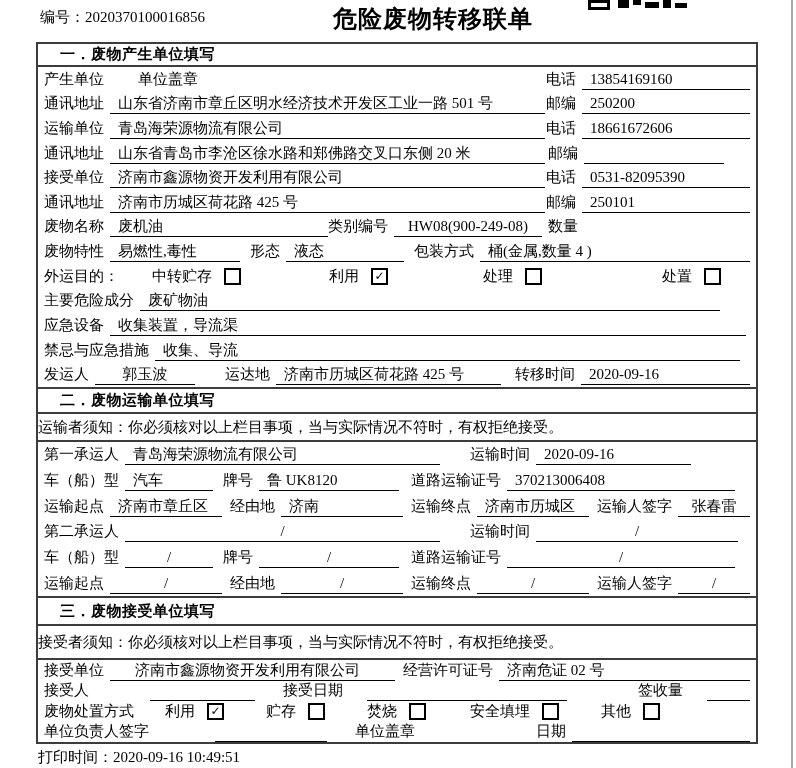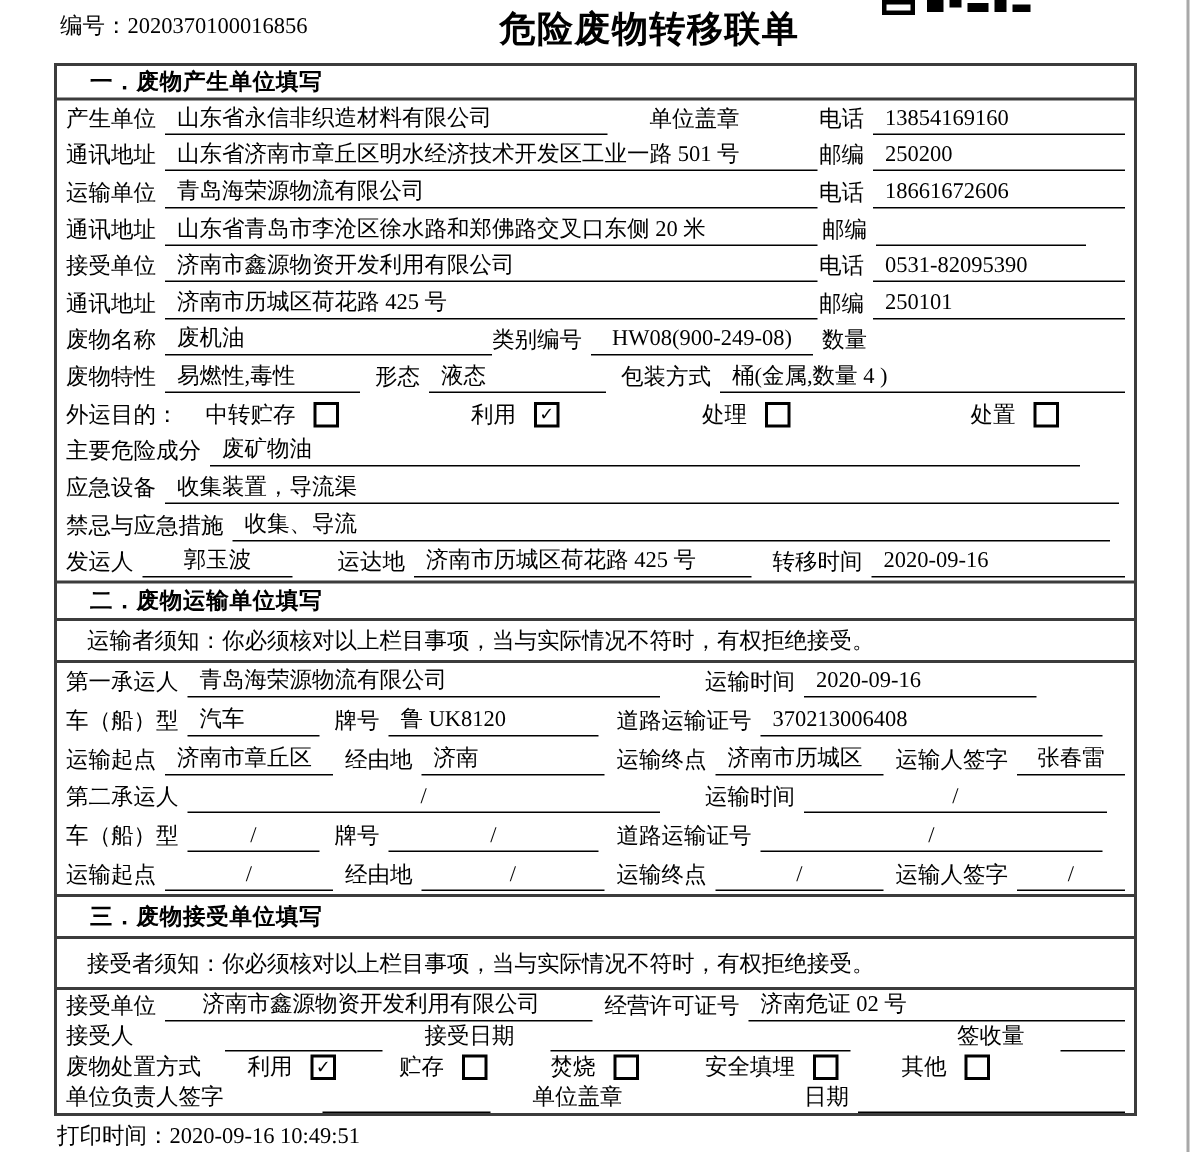--- a/index.html
+++ b/index.html
@@ -18,21 +18,21 @@
   .formtable{
     position:absolute;left:36px;top:42px;width:722px;height:702px;
     border:2px solid #3c3c3c;box-sizing:border-box;
     display:flex;flex-direction:column;font-size:15px;
   }
   .sec-h{
     font-weight:bold;padding-left:22px;display:flex;align-items:center;
     border-bottom:2px solid #3c3c3c;flex:0 0 auto;letter-spacing:.5px;
   }
   .sec-h.bt{border-top:2px solid #3c3c3c}
-  .notice{display:flex;align-items:center;padding-left:20px;border-bottom:2px solid #3c3c3c;flex:0 0 auto}
+  .notice{display:flex;align-items:center;padding-left:0;border-bottom:2px solid #3c3c3c;flex:0 0 auto}
   .sec-body{display:flex;flex-direction:column;flex:0 0 auto}
   .frow{display:flex;align-items:center;flex:1 1 0;padding:0 6px;min-height:0}
   .lbl{white-space:pre;margin-right:6px;flex:0 0 auto}
   .val{
     border-bottom:1px solid #000;height:21px;line-height:21px;
     padding-left:8px;white-space:pre;box-sizing:border-box;flex:0 0 auto;
   }
   .vf{flex:1 1 0}
   .ctr{text-align:center;padding-left:0}
   .box{
@@ -56,21 +56,20 @@
   <i style="left:57px;top:2px;width:14px;height:6px"></i>
   <i style="left:75px;top:0;width:8px;height:8px"></i>
   <i style="left:87px;top:3px;width:12px;height:5px"></i>
 </div>
 
 <div class="formtable">
   <div class="sec-h" style="height:21px">一．废物产生单位填写</div>
   <div class="sec-body" style="height:320px">
       <div class="frow">
         <span class="lbl">产生单位</span>
-        <span class="val" style="width: 295px;">山东省永信非织造材料有限公司</span>
         <span class="lbl" style="margin-left: 28px;">单位盖章</span>
         <span class="lbl" style="margin-left: auto;">电话</span>
         <span class="val" style="width: 168px;">13854169160</span>
       </div>
       <div class="frow">
         <span class="lbl">通讯地址</span>
         <span class="val" style="width: 435px;">山东省济南市章丘区明水经济技术开发区工业一路 501 号</span>
         <span class="lbl" style="margin-left: auto;">邮编</span>
         <span class="val" style="width: 168px;">250200</span>
       </div>
@@ -108,21 +107,21 @@
       <div class="frow">
         <span class="lbl">废物特性</span>
         <span class="val" style="width: 130px;">易燃性,毒性</span>
         <span class="lbl" style="margin-left: 10px;">形态</span>
         <span class="val" style="width: 118px;">液态</span>
         <span class="lbl" style="margin-left: 10px;">包装方式</span>
         <span class="val vf">桶(金属,数量 4 )</span>
       </div>
       <div class="frow">
         <span class="lbl">外运目的：</span>
-        <span class="lbl" style="margin-left: 12px;">中转贮存</span>
+        <span class="lbl" style="margin-left: 27px;">中转贮存</span>
         <span class="box"></span>
         <span class="lbl" style="margin-left: 88px;">利用</span>
         <span class="box">✓</span>
         <span class="lbl" style="margin-left: 95px;">处理</span>
         <span class="box"></span>
         <span class="lbl" style="margin-left: 120px;">处置</span>
         <span class="box"></span>
       </div>
       <div class="frow">
         <span class="lbl">主要危险成分</span>

